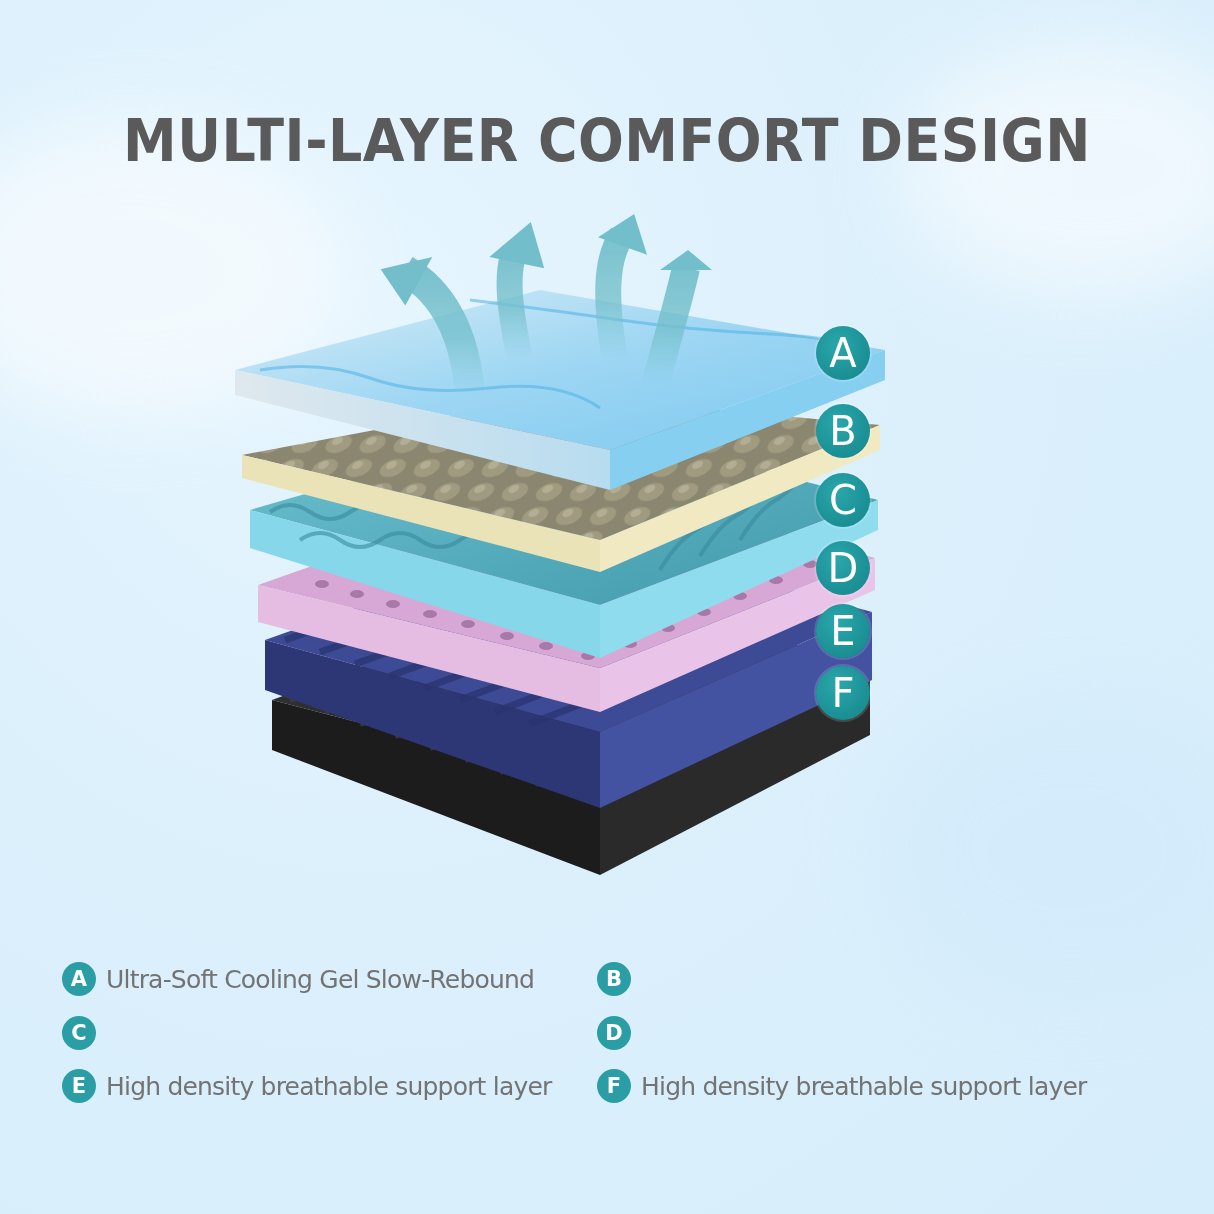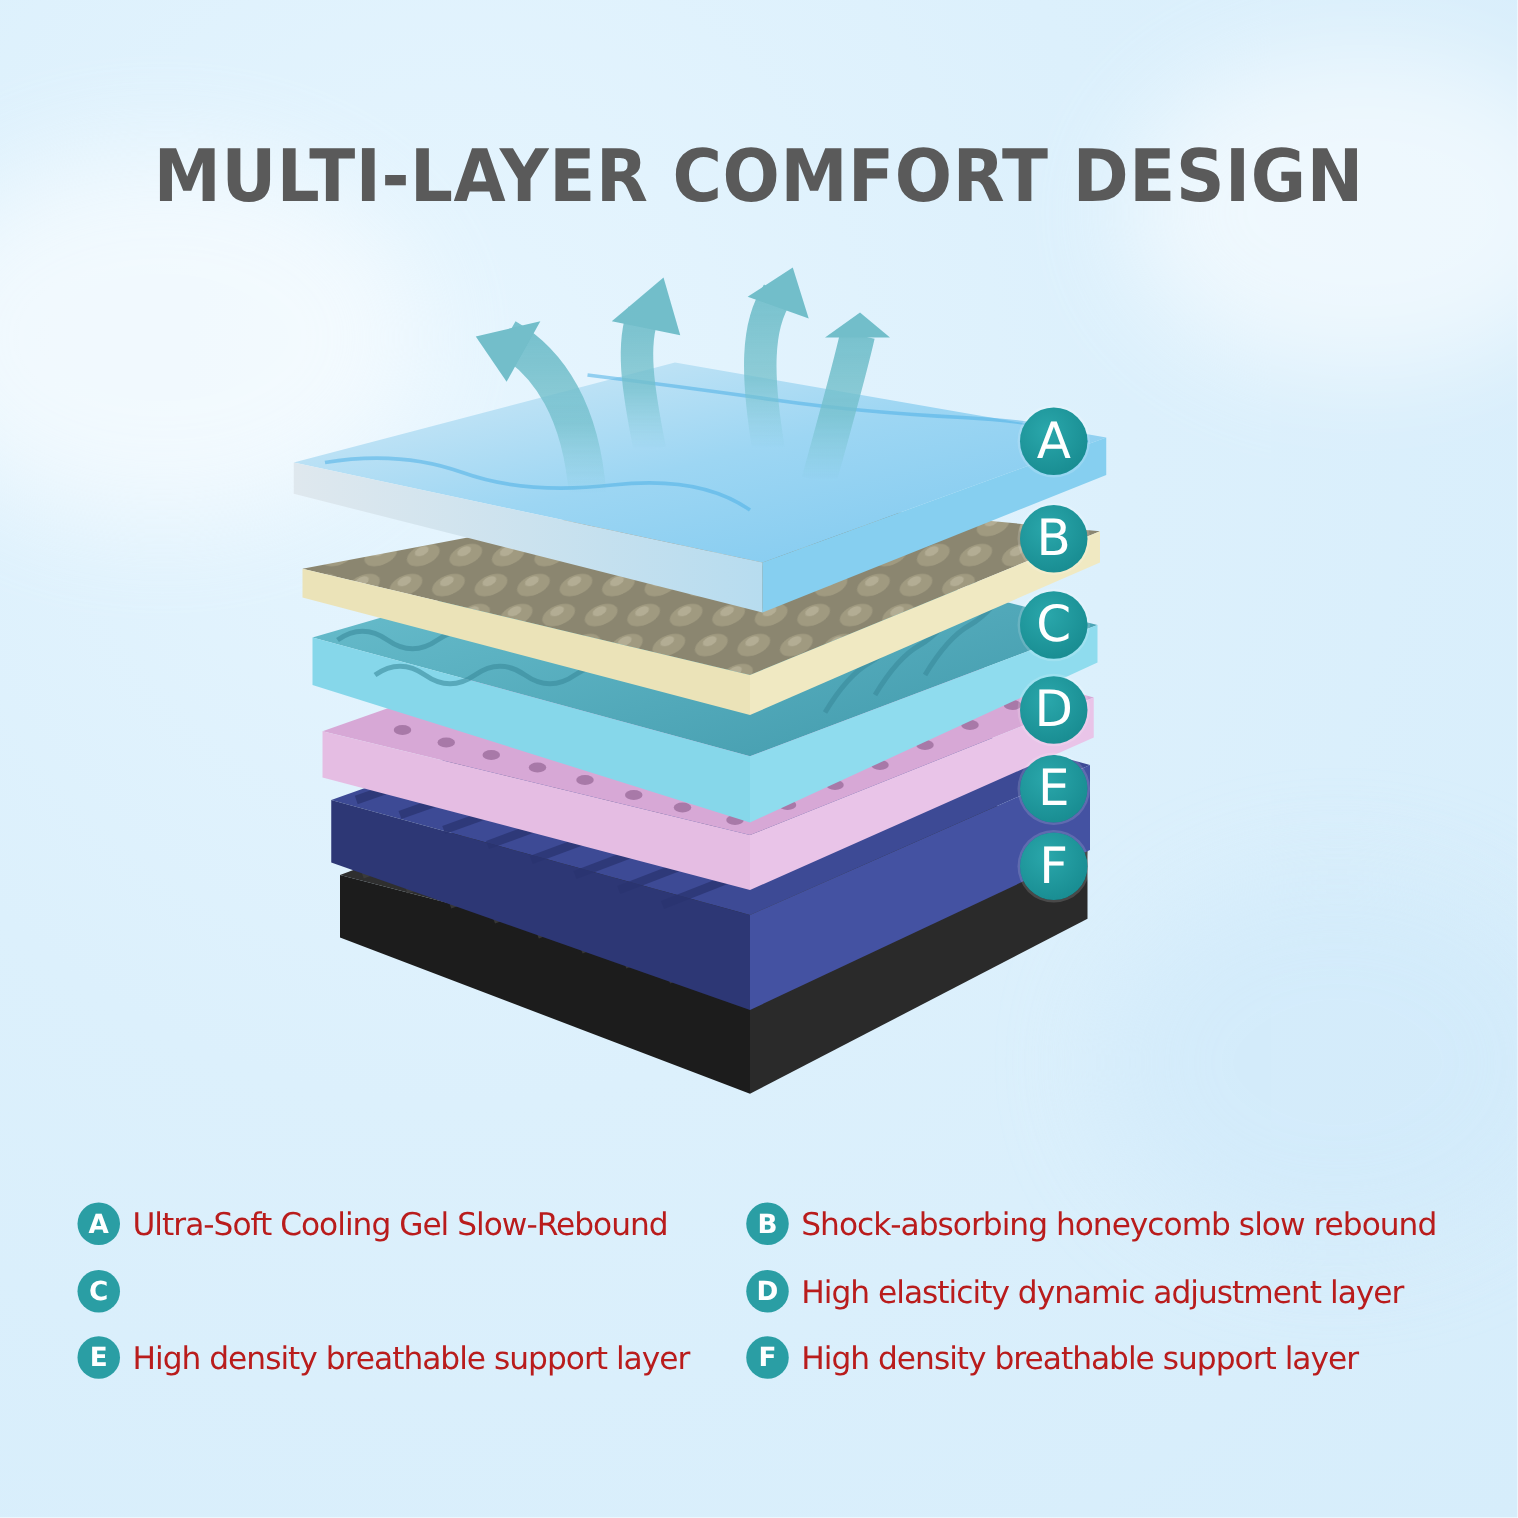--- a/index.html
+++ b/index.html
@@ -25,21 +25,21 @@
     }
     .legend { position: absolute; left: 62px; top: 962px; width: 1120px; }
     .legend-row { position: absolute; display: flex; align-items: center; }
     .legend-badge {
       width: 34px; height: 34px; border-radius: 50%; background: #2a9ea4;
       color: #fff; font-size: 21px; font-weight: bold;
       display: flex; align-items: center; justify-content: center; flex: none;
       font-family: "DejaVu Sans", sans-serif;
     }
     .legend-text {
-      margin-left: 10px; font-size: 25px; color: #b91c1c; letter-spacing: -0.8px;
+      margin-left: 10px; font-size: 25px; color: #737373; letter-spacing: -0.8px;
       font-family: "DejaVu Sans", sans-serif; white-space: nowrap;
       transform-origin: left center;
     }
   </style>
 </head>
 <body>
 
 <div class="bg-cloud" style="left:-80px;top:120px;width:420px;height:300px;background:#ffffff;"></div>
 <div class="bg-cloud" style="left:900px;top:40px;width:380px;height:260px;background:#ffffff;"></div>
 <div class="bg-cloud" style="left:880px;top:700px;width:380px;height:300px;background:#cfe9fa;"></div>
@@ -186,28 +186,26 @@
 <div class="badge" style="left:816px;top:604px;">E</div>
 <div class="badge" style="left:816px;top:666px;">F</div>
 
 <div class="legend">
   <div class="legend-row" style="left:0;top:0;">
     <span class="legend-badge">A</span>
     <span class="legend-text">Ultra-Soft Cooling Gel Slow-Rebound</span>
   </div>
   <div class="legend-row" style="left:535px;top:0;">
     <span class="legend-badge">B</span>
-    <span class="legend-text">Shock-absorbing honeycomb slow rebound</span>
   </div>
   <div class="legend-row" style="left:0;top:54px;">
     <span class="legend-badge">C</span>
   </div>
   <div class="legend-row" style="left:535px;top:54px;">
     <span class="legend-badge">D</span>
-    <span class="legend-text">High elasticity dynamic adjustment layer</span>
   </div>
   <div class="legend-row" style="left:0;top:107px;">
     <span class="legend-badge">E</span>
     <span class="legend-text">High density breathable support layer</span>
   </div>
   <div class="legend-row" style="left:535px;top:107px;">
     <span class="legend-badge">F</span>
     <span class="legend-text">High density breathable support layer</span>
   </div>
 </div>

